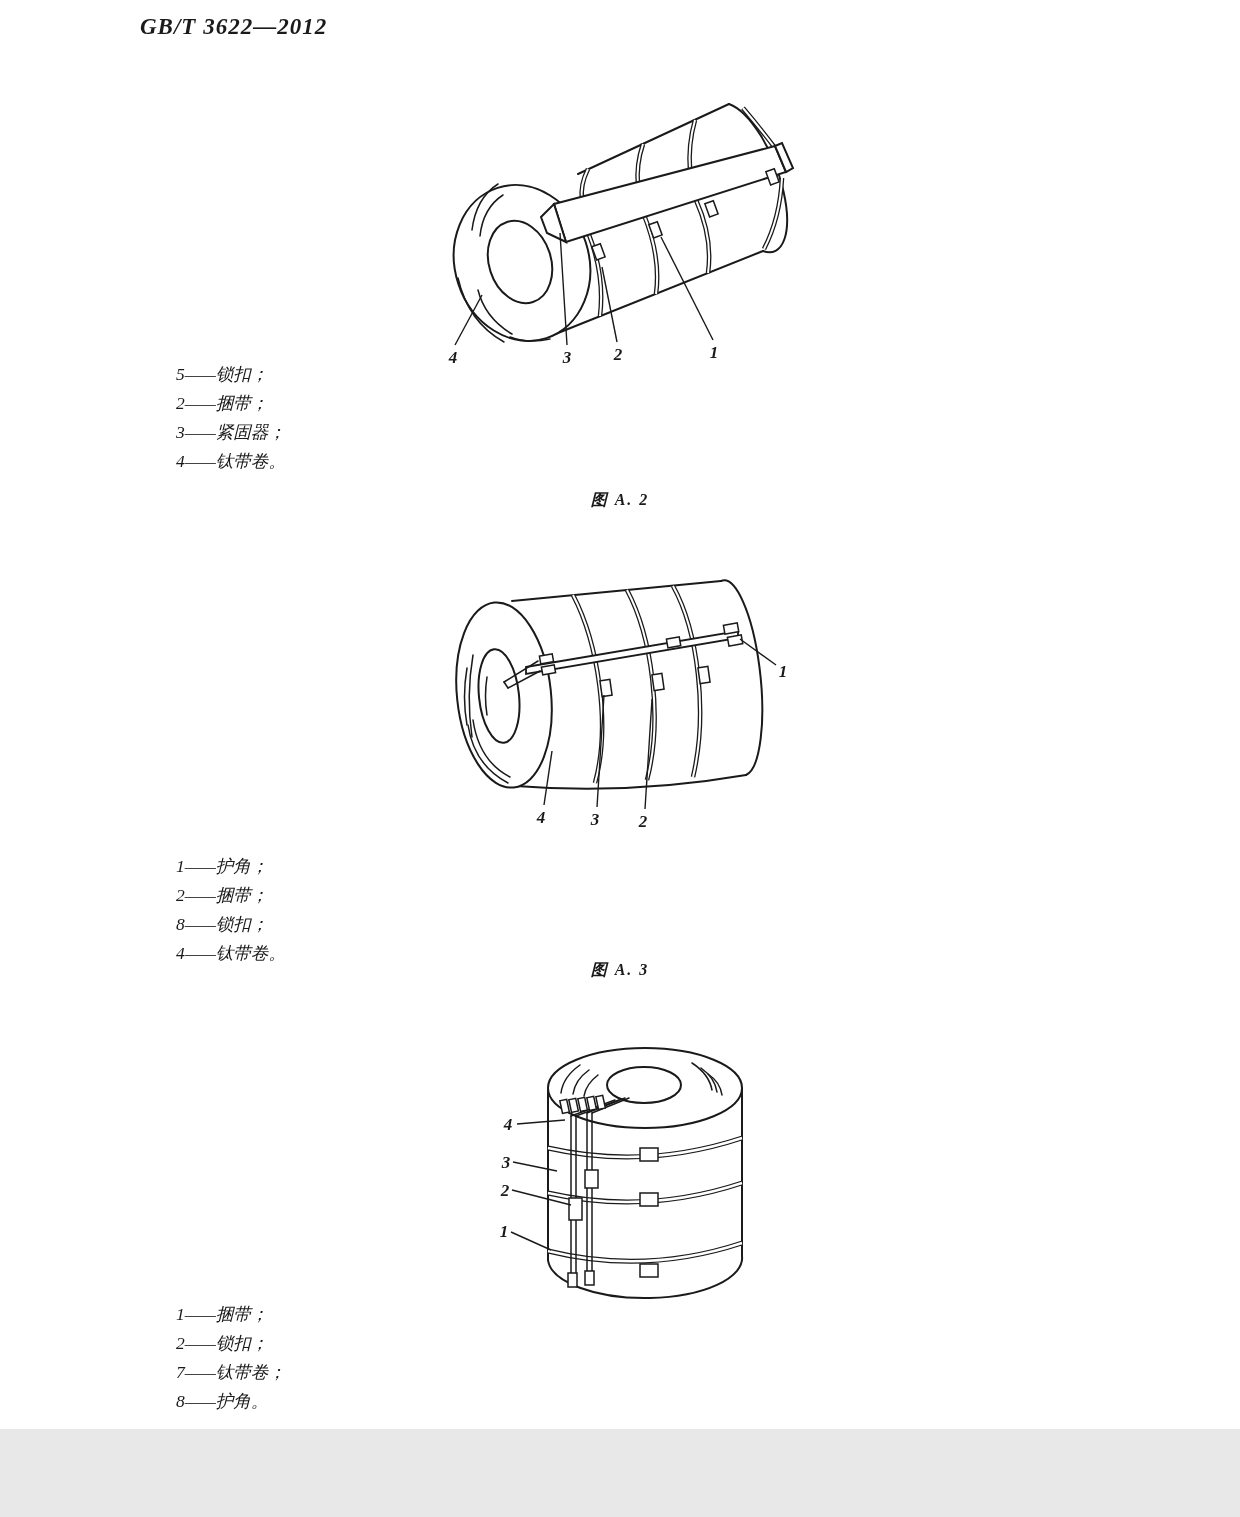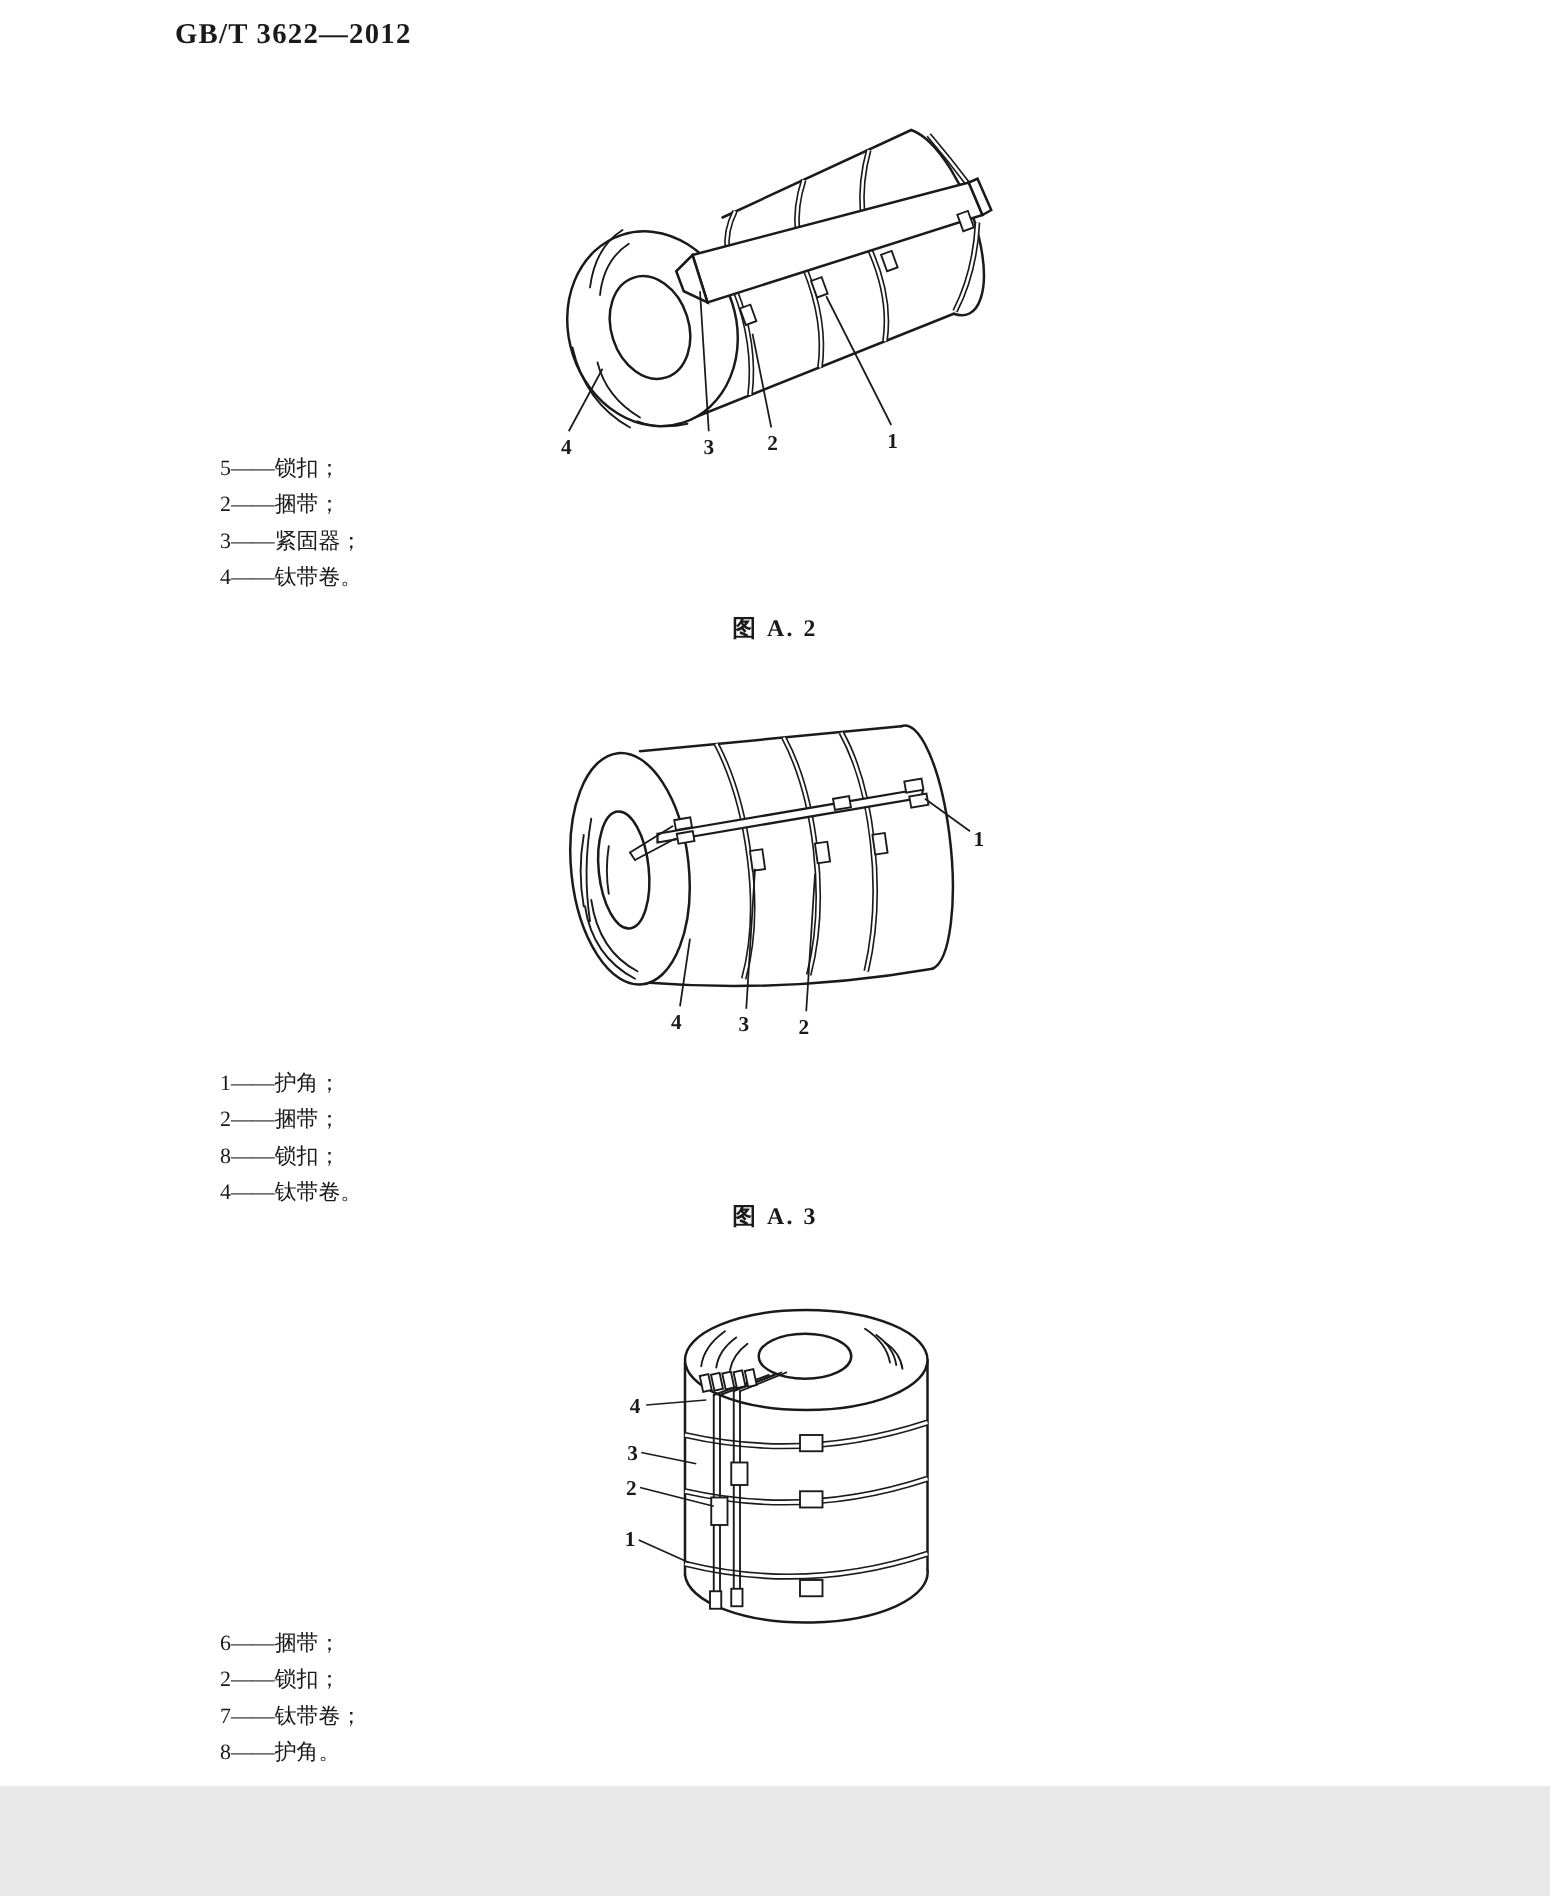--- a/index.html
+++ b/index.html
@@ -1,30 +1,30 @@
 <!DOCTYPE html>
 <html><head>
 <meta charset="utf-8">
 <style>
   html,body{margin:0;padding:0;background:#e8e8e8;}
   .page{
     position:relative;width:1240px;height:1429px;background:#ffffff;
     font-family:"Liberation Serif","DejaVu Serif",serif;color:#1a1a1a;
-    margin:0 auto;overflow:hidden;
+    margin:0 auto;overflow:hidden;font-style:italic;
   }
   .header{
     position:absolute;left:140px;top:14px;
     font-size:23px;font-weight:bold;letter-spacing:1px;
   }
   .fig{position:absolute;}
   .legend{position:absolute;left:176px;font-size:17.5px;}
   .legend-item{height:29px;line-height:29px;white-space:pre;}
   .caption{
     position:absolute;left:0;width:100%;text-align:center;
-    font-size:19px;font-weight:bold;letter-spacing:2px;
+    font-size:16px;font-weight:bold;letter-spacing:2px;
   }
   .page-number{
     position:absolute;left:166px;top:1472px;font-size:17px;color:#14532d;
   }
   svg .ln{stroke:#1a1a1a;fill:none;stroke-width:2;stroke-linecap:round;}
   svg .thin{stroke:#1a1a1a;fill:none;stroke-width:1.5;stroke-linecap:round;}
   svg .band{stroke:#1a1a1a;fill:none;stroke-width:4.6;}
   svg .bandw{stroke:#ffffff;fill:none;stroke-width:2;}
   svg .band2{stroke:#1a1a1a;fill:none;stroke-width:5;}
   svg .band2w{stroke:#ffffff;fill:none;stroke-width:2.4;}
@@ -220,21 +220,21 @@
       <path class="leader" d="M 17,152 L 76,167"></path>
       <path class="leader" d="M 16,194 L 56,212"></path>
     </g>
     <text class="flabel" x="13" y="92">4</text>
     <text class="flabel" x="11" y="130">3</text>
     <text class="flabel" x="10" y="158">2</text>
     <text class="flabel" x="9" y="199">1</text>
   </svg>
 
   <div class="legend" style="top:1300px">
-    <div class="legend-item">6——捆带；</div>
+    <div class="legend-item">1——捆带；</div>
     <div class="legend-item">2——锁扣；</div>
     <div class="legend-item">7——钛带卷；</div>
     <div class="legend-item">8——护角。</div>
   </div>
 
   <div class="page-number">10</div>
 
 </div>
 
 </body></html>

